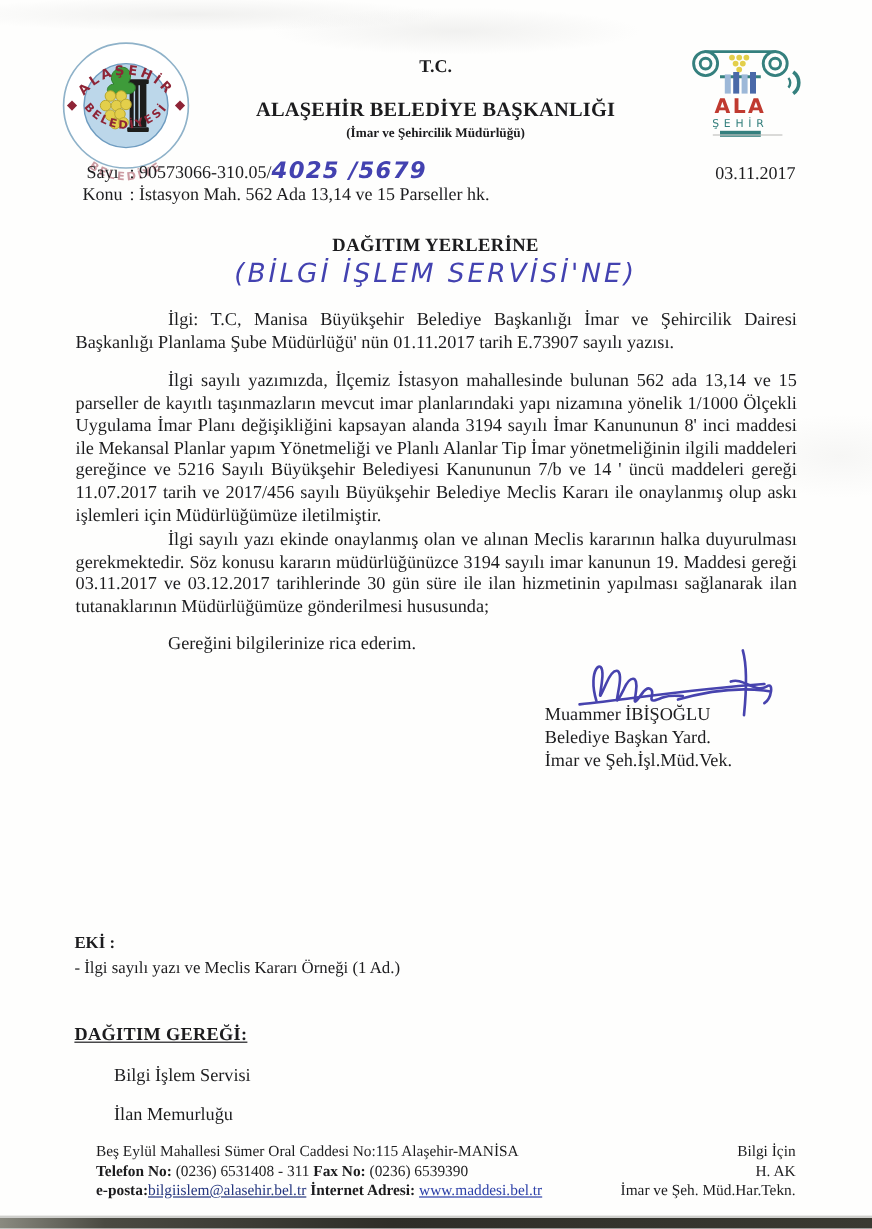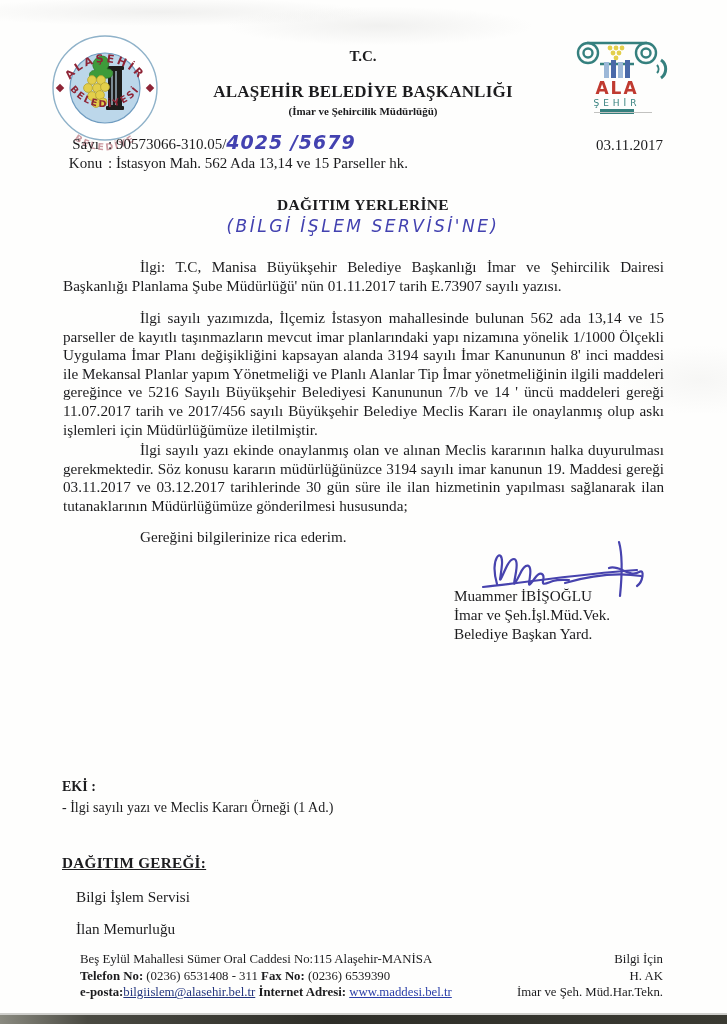--- a/index.html
+++ b/index.html
@@ -31,39 +31,39 @@
   .hand-number{
     font-family:"DejaVu Sans", sans-serif;font-style:italic;font-weight:bold;
     color:#4342b0;font-size:19px;letter-spacing:1px;position:relative;top:-2px;
   }
   .date{position:absolute;right:64px;top:137px;font-size:15px;}
   
   .recipient{position:absolute;left:63px;top:196px;width:600px;text-align:center;}
   .recipient-title{font-weight:bold;font-size:15.5px;letter-spacing:.3px;}
   .recipient-hand{
     font-family:"DejaVu Sans", sans-serif;font-style:italic;
-    color:#4342b0;font-size:17px;letter-spacing:2.5px;margin-top:2px;
+    color:#4342b0;font-size:22px;letter-spacing:2.5px;margin-top:2px;
   }
   
   .para{position:absolute;left:63px;width:601px;font-size:15.2px;line-height:18.6px;
     text-align:justify;}
   .para-ilgi{top:258px;text-indent:77px;}
   .para-1{top:309px;text-indent:77px;}
   .para-2{top:424px;text-indent:77px;margin-top:17px;}
   .closing{position:absolute;left:140px;top:528px;font-size:15.2px;}
   
   .sign-block{position:absolute;right:53px;top:538px;width:220px;text-align:left;font-size:15.2px;}
   .sign-svg{position:relative;display:block;margin:0 auto -14px auto;z-index:2;}
   .sign-name{line-height:19px;}
   
   .eki{position:absolute;left:62px;top:776px;font-size:14px;line-height:21px;}
   .eki-label{font-weight:bold;}
   .dagitim{position:absolute;left:62px;top:854px;font-size:15.2px;}
   .dagitim-label{font-weight:bold;text-decoration:underline;letter-spacing:.3px;}
-  .dagitim-item{margin-top:17px;margin-left:14px;line-height:15px;}
+  .dagitim-item{margin-top:17px;margin-left:33px;line-height:15px;}
   
   .footer-left{position:absolute;left:80px;top:951px;font-size:12.8px;line-height:16.5px;}
   .footer-left b{font-weight:bold;}
   .footer-link-email{color:#23357e;text-decoration:underline;}
   .footer-link-web{color:#2b3fa8;text-decoration:underline;}
   .footer-right{position:absolute;right:64px;top:951px;font-size:12.8px;line-height:16.5px;text-align:right;}
   .bottom-bar{
     position:absolute;left:0;bottom:0;width:100%;height:9px;
     background:linear-gradient(90deg,#8a8a80 0%,#4a4a42 12%,#2e2e28 45%,#3a3a32 100%);
   }
@@ -190,22 +190,22 @@
     <svg class="sign-svg" width="190" height="62" viewBox="0 0 190 62">
       <g stroke="#4743ae" stroke-width="2.2" fill="none" stroke-linecap="round">
         <path d="M28,46 C20,20 34,8 33,26 C32,40 28,50 36,32 C42,18 50,16 47,34 C45,46 43,52 51,36 C56,25 63,24 61,38 C60,47 58,51 66,40 C71,33 76,35 74,43 C73,48 78,45 84,43 C90,41 96,42 100,42"></path>
         <path d="M14,49 C60,44 110,36 168,32"></path>
         <path d="M96,45 C120,38 146,34 172,38"></path>
         <path d="M150,4 C154,18 153,38 151,58"></path>
         <path d="M140,30 C150,26 160,40 170,34 C176,30 174,44 168,48"></path>
       </g>
     </svg>
     <div class="sign-name">Muammer İBİŞOĞLU</div>
+    <div class="sign-name">Belediye Başkan Yard.</div>
     <div class="sign-name">İmar ve Şeh.İşl.Müd.Vek.</div>
-    <div class="sign-name">Belediye Başkan Yard.</div>
   </div>
 
   <div class="eki">
     <div class="eki-label">EKİ :</div>
     <div>- İlgi sayılı yazı ve Meclis Kararı Örneği  (1 Ad.)</div>
   </div>
 
   <div class="dagitim">
     <div class="dagitim-label">DAĞITIM GEREĞİ:</div>
     <div class="dagitim-item">Bilgi İşlem Servisi</div>

